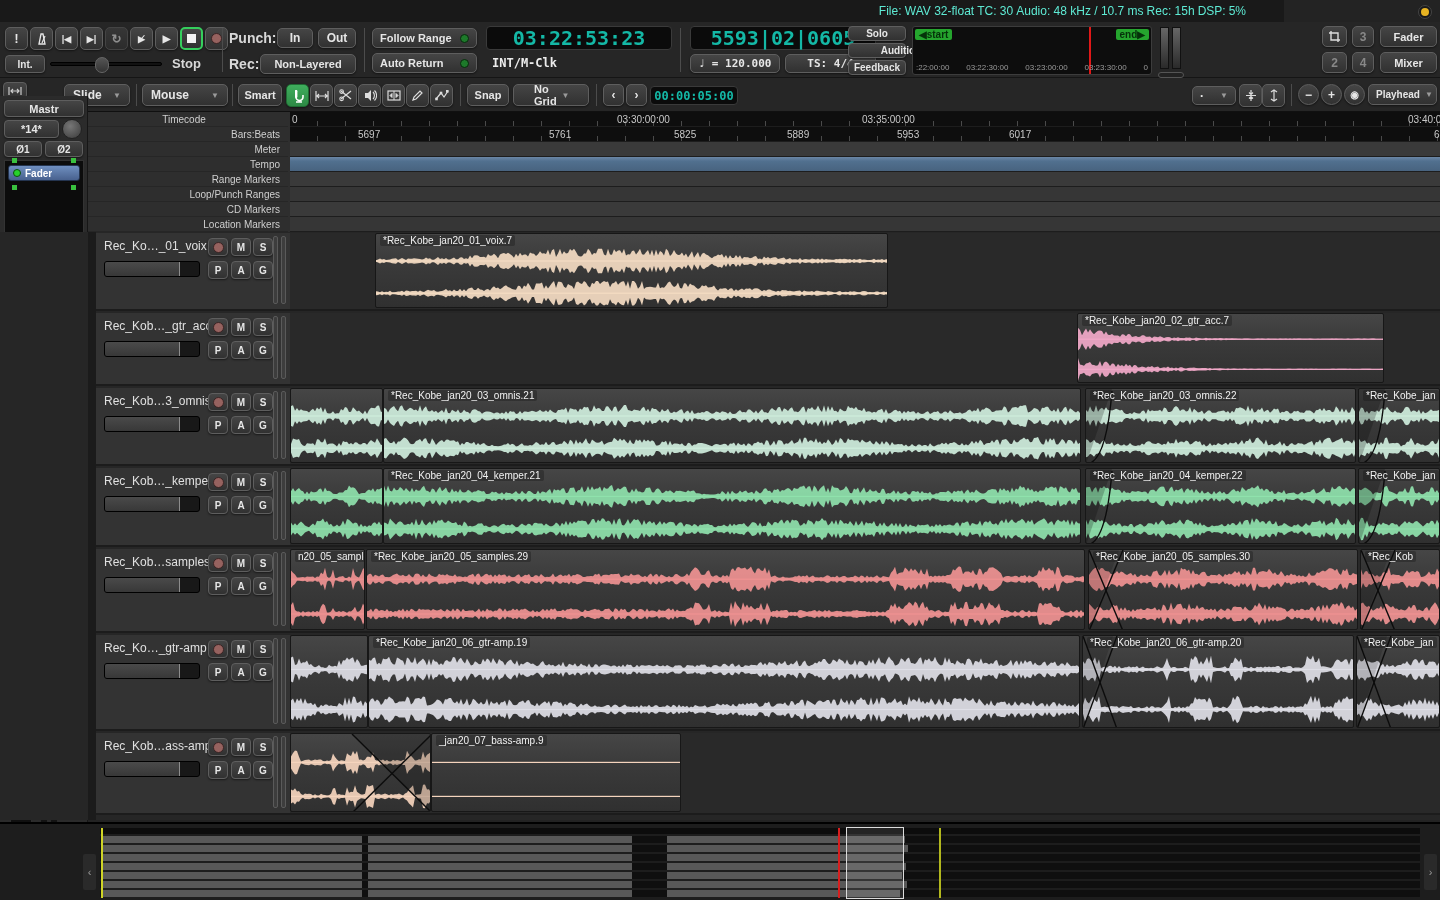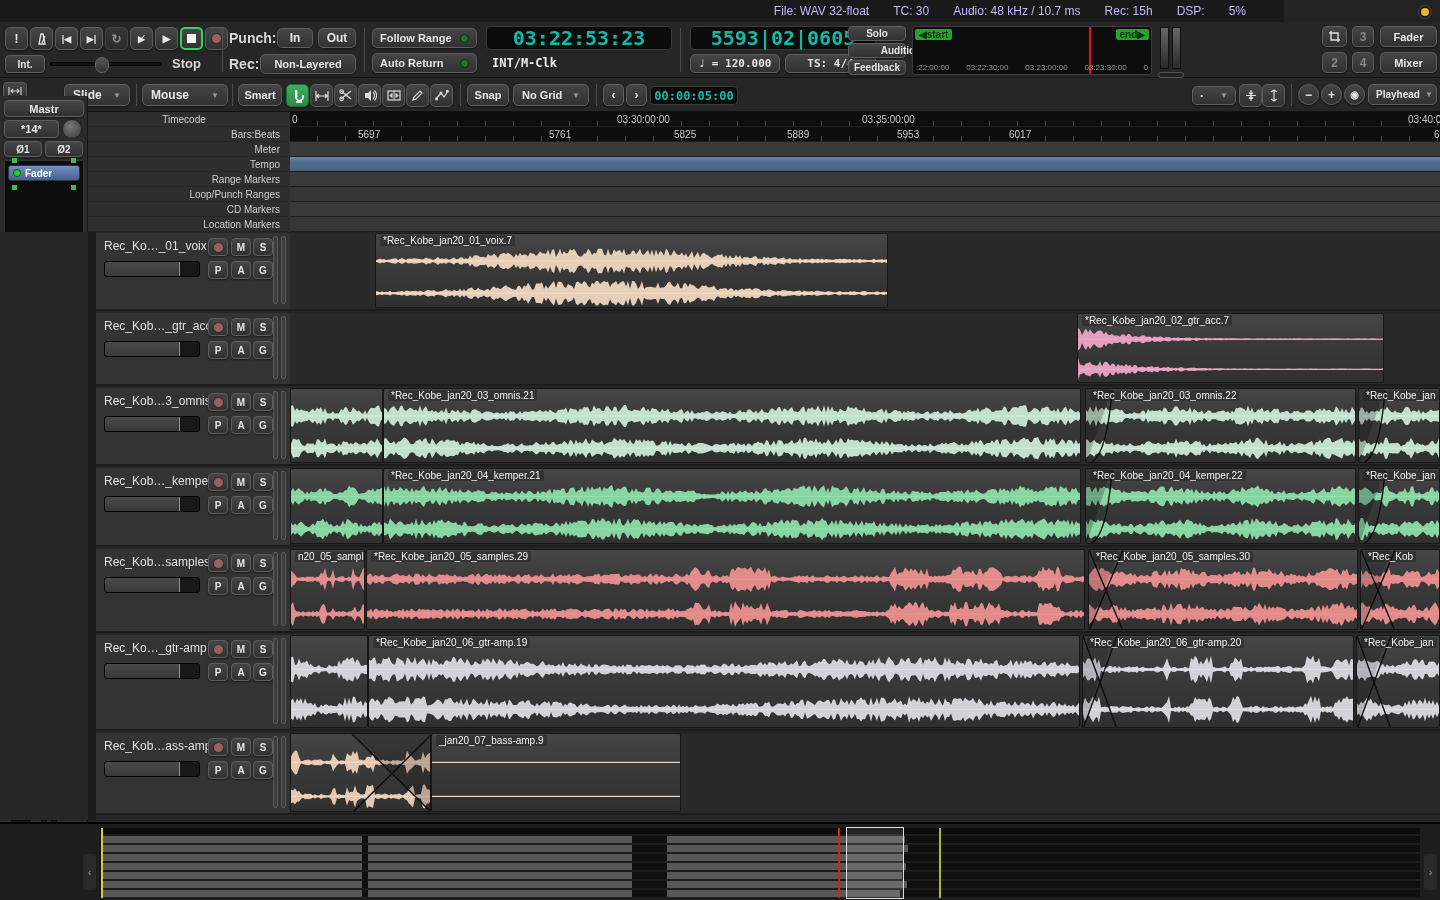--- a/index.html
+++ b/index.html
@@ -12,21 +12,21 @@
          box-shadow:0 1px 2px rgba(0,0,0,.5); }
   .btn.sm { font-size:10px; border-radius:4px; }
   .lbl { color:#d8d8d8; font-size:14px; font-weight:bold; display:flex; align-items:center; }
   .vsep { width:1px; background:#4c4c4c; }
   .clock { background:#0b0b0b; border:1px solid #3a3a3a; border-radius:4px; color:#14b8a6;
            font-family:"DejaVu Sans Mono", monospace; font-weight:bold; display:flex; align-items:center; justify-content:center; }
   .led { width:9px; height:9px; border-radius:50%; background:#0f4d18; border:1px solid #082a0d; margin-left:6px; }
   .ddarrow { color:#9a9a9a; font-size:8px; margin-left:5px; }
   
   #sessionline { left:0; top:0; width:1284px; height:22px; background:#191919; display:flex; align-items:center;
-                 justify-content:flex-end; gap:24px; padding-right:38px; font-size:12px; color:#c4b5fd; }
+                 justify-content:flex-end; gap:3px; padding-right:38px; font-size:12px; color:#5eead4; }
   #topbar { left:0; top:22px; width:1440px; height:56px; background:#262626; border-bottom:1px solid #151515; }
   #toolbar2 { left:0; top:78px; width:1440px; height:34px; background:#262626; border-bottom:1px solid #101010; }
   .toolbtn { width:23px; height:23px; }
   .tool-active { background:linear-gradient(180deg,#3fae5d,#2d8a45); border-color:#1f6b33; }
   
   #sidebar { left:0; top:96px; width:88px; height:804px; background:#2b2b2b; border-right:1px solid #161616; }
   .procbox { background:#0c0c0c; border:1px solid #333; }
   .fader-entry { background:linear-gradient(180deg,#6f8fc0,#48618e); border:1px solid #24344f; border-radius:3px;
                  color:#fff; font-size:10px; font-weight:bold; display:flex; align-items:center; padding-left:4px; gap:4px; }
   .fader-entry .dot { width:8px; height:8px; border-radius:50%; background:#27d12c; border:1px solid #0c4d0e; }
@@ -224,21 +224,21 @@
       <svg width="14" height="13" viewBox="0 0 14 13">
         <path d="M1 10 L6 4 L9 8 L13 2" fill="none" stroke="#ddd" stroke-width="1.2"></path>
         <rect x="4.7" y="2.7" width="2.6" height="2.6" fill="#ddd"></rect>
           <rect x="11" y="1" width="2.6" height="2.6" fill="#ddd"></rect>
         <rect x="0.2" y="8.7" width="2.6" height="2.6" fill="#ddd"></rect>
         </svg>
     </div>
   </div>
   <div class="abs vsep" style="left:460px;top:84px;height:22px;"></div>
   <div class="abs btn" style="left:467px;top:84px;width:42px;height:22px;font-size:11px;">Snap</div>
-  <div class="abs btn" style="left:513px;top:84px;width:76px;height:22px;justify-content:space-between;padding:0 8px;font-size:11px;">
+  <div class="abs btn" style="left:513px;top:84px;width:76px;height:22px;justify-content:space-between;padding:0 20px;font-size:11px;">
     <span>No Grid</span>
       <span class="ddarrow">▼</span>
   </div>
   <div class="abs vsep" style="left:596px;top:84px;height:22px;"></div>
   <div class="abs btn" style="left:603px;top:84px;width:21px;height:22px;">‹</div>
   <div class="abs btn" style="left:626px;top:84px;width:21px;height:22px;">›</div>
   <div class="abs clock" style="left:650px;top:86px;width:88px;height:19px;font-size:12px;">00:00:05:00</div>
 
   <div class="abs btn" style="left:1192px;top:86px;width:44px;height:19px;justify-content:space-between;padding:0 7px;">
     <span>·</span>

